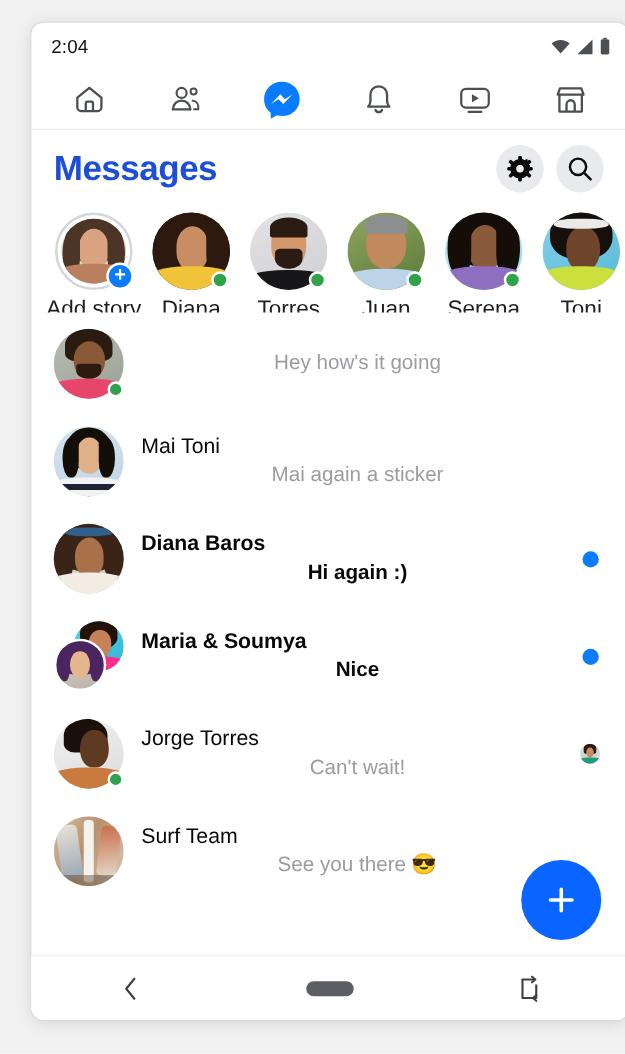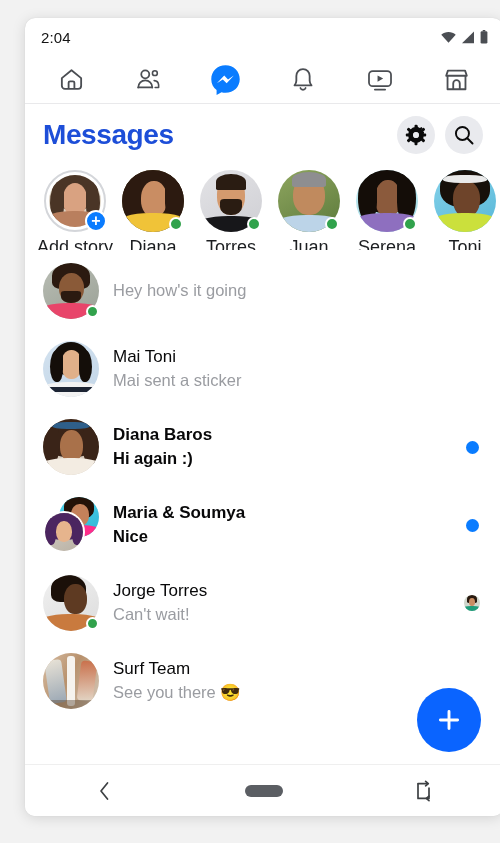--- a/index.html
+++ b/index.html
@@ -208,20 +208,21 @@
     line-height: 1.42;
     white-space: nowrap;
     overflow: hidden;
   }
   .conv-snippet {
     font-size: 16.5px;
     color: #9a9ca1;
     line-height: 1.42;
     white-space: nowrap;
     overflow: hidden;
+    text-align: center;
   }
   .conv.unread .conv-name,
   .conv.unread .conv-snippet {
     font-weight: bold;
     color: #080809;
   }
   .conv-right {
     flex: 0 0 auto;
     width: 26px;
     display: flex;
@@ -536,21 +537,21 @@
             <div class="hair" style="left:18%;top:2%;width:64%;height:58%;background:#140e09;border-radius:50% 50% 40% 40%;"></div>
             <div class="face" style="left:32%;top:16%;width:38%;height:52%;background:#e0b089;"></div>
             <div class="hair" style="left:12%;top:16%;width:24%;height:58%;background:#140e09;border-radius:60% 20% 45% 55%;"></div>
             <div class="hair" style="right:12%;top:16%;width:24%;height:58%;background:#140e09;border-radius:20% 60% 55% 45%;"></div>
             <div class="body" style="background:repeating-linear-gradient(180deg,#f2f2f2 0 5px,#1c2433 5px 10px);height:34%;"></div>
           </div>
         </div>
       </div>
       <div class="conv-text">
         <div class="conv-name">Mai Toni</div>
-        <div class="conv-snippet">Mai sent a sticker</div>
+        <div class="conv-snippet">Mai again a sticker</div>
       </div>
       <div class="conv-right"></div>
     </div>
 
     <div class="conv unread">
       <div class="conv-av">
         <div class="av">
           <div class="ph">
             <div class="bg" style="background:linear-gradient(150deg,#e8ded2,#cfc3b5);"></div>
             <div class="hair" style="left:2%;top:-6%;width:96%;height:74%;background:#3a2418;border-radius:50% 50% 42% 42%;"></div>

